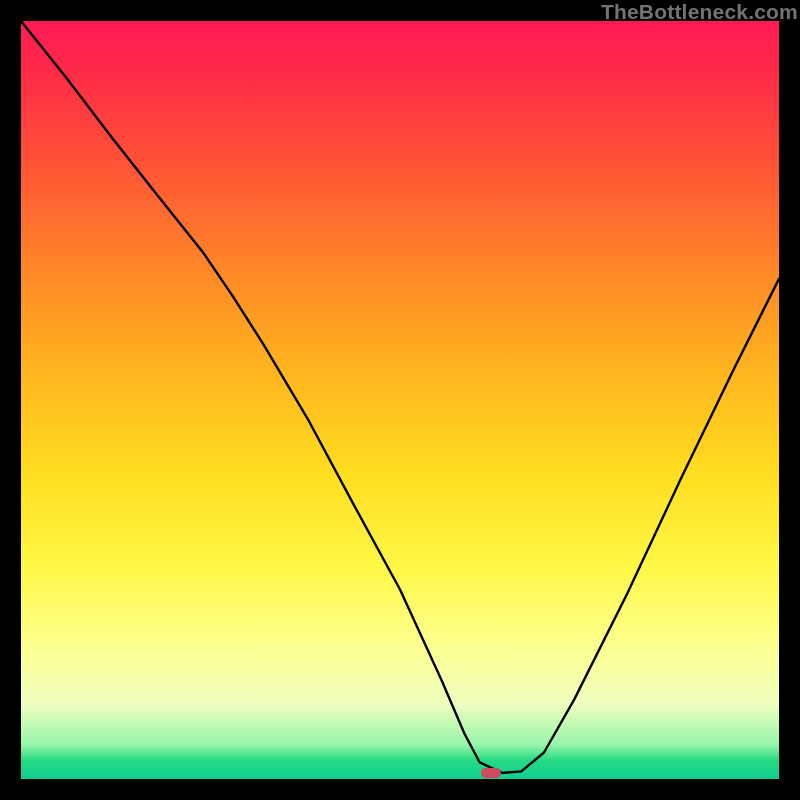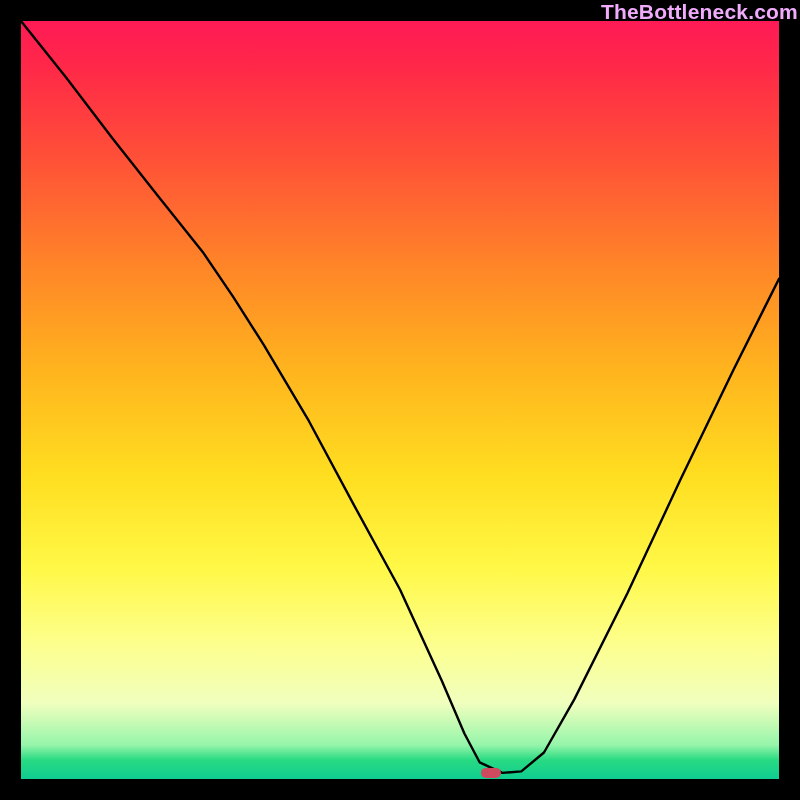--- a/index.html
+++ b/index.html
@@ -53,21 +53,21 @@
     top: 0;
     width: 758px;
     height: 758px;
   }
   .watermark {
     position: absolute;
     top: 0px;
     right: 2px;
     font-size: 21px;
     font-weight: 600;
-    color: #f0abfc;
+    color: #737373;
     letter-spacing: 0.2px;
   }
 </style>
 </head>
 <body>
 
 <div class="frame">
 
   <div class="plot-area">
     <div class="gradient-bg"></div>

